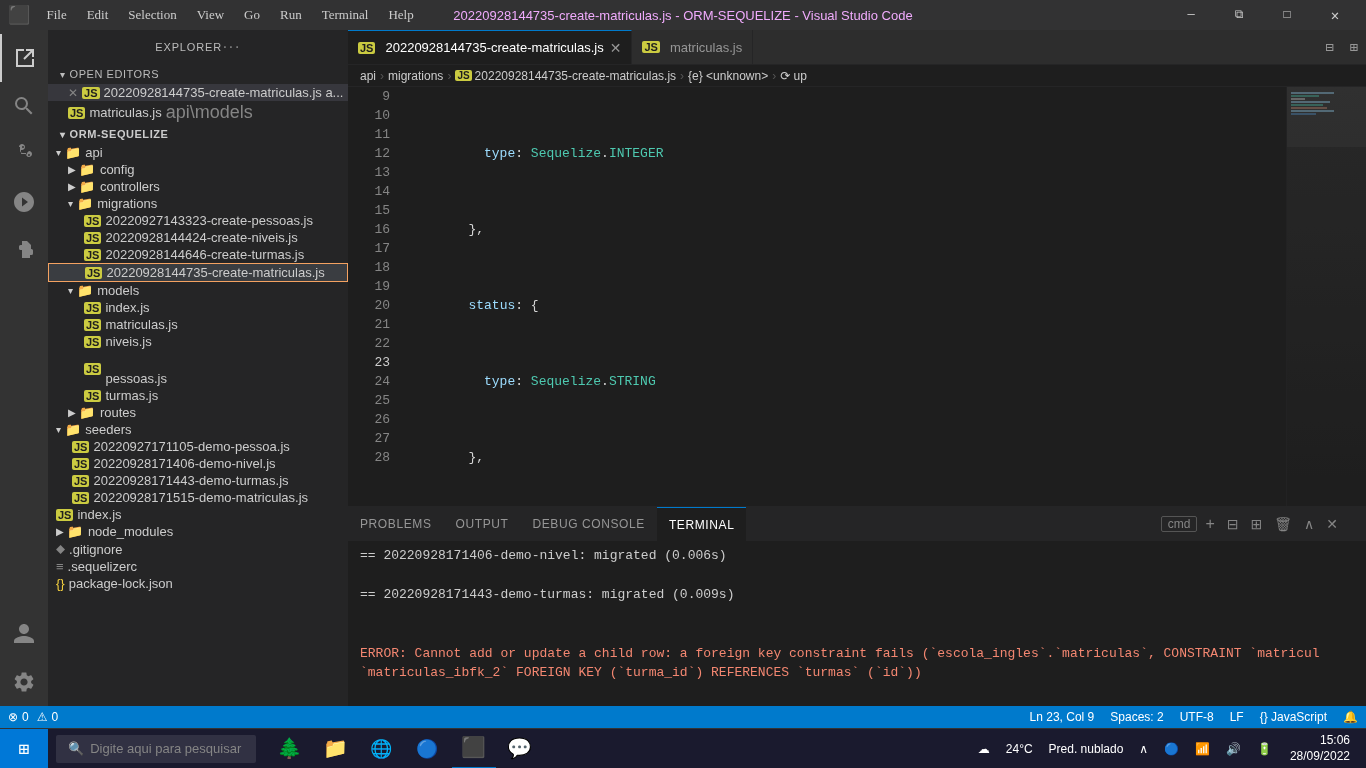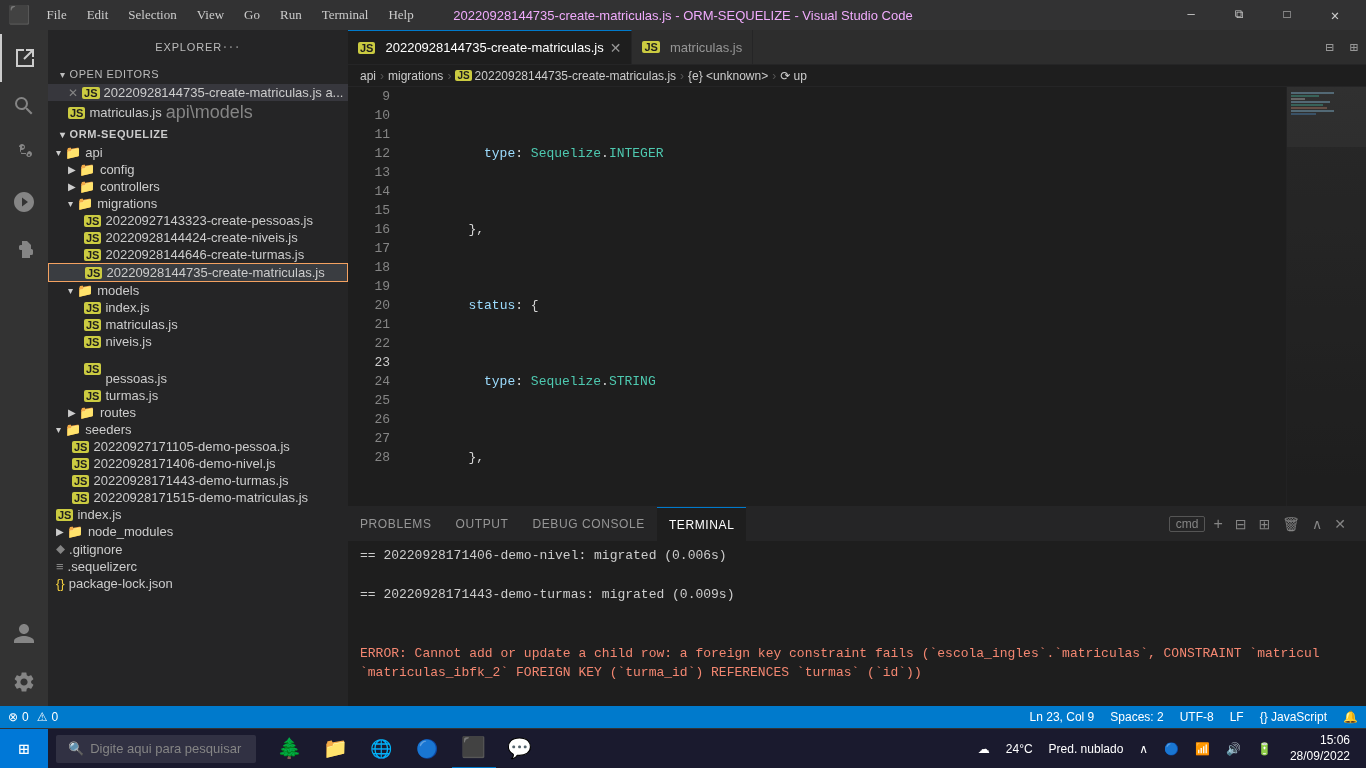--- a/index.html
+++ b/index.html
@@ -74,21 +74,21 @@
     
     .minimap { width: 80px; background: #1e1e1e; border-left: 1px solid #252526; flex-shrink: 0; opacity: 0.7; }
     .minimap-content { width: 100%; height: 100%; background: linear-gradient(to bottom, #2d2d2d 0%, #1e1e1e 100%); position: relative; }
     .minimap-highlight { position: absolute; left: 0; right: 0; height: 60px; background: rgba(100,100,100,0.2); top: 0; }
 
     
     .panel { height: 200px; background: #1e1e1e; border-top: 1px solid #252526; display: flex; flex-direction: column; flex-shrink: 0; }
     .panel-tabs { height: 35px; background: #252526; display: flex; align-items: stretch; border-bottom: 1px solid #1e1e1e; }
     .panel-tab { padding: 0 12px; display: flex; align-items: center; cursor: pointer; color: #969696; font-family: 'Segoe UI', sans-serif; font-size: 12px; text-transform: uppercase; letter-spacing: 0.05em; }
     .panel-tab.active { color: #ffffff; border-top: 1px solid #007acc; background: #1e1e1e; }
-    .panel-actions { margin-left: auto; display: flex; align-items: center; gap: 4px; padding-right: 16px; color: #858585; }
+    .panel-actions { margin-left: auto; display: flex; align-items: center; gap: 4px; padding-right: 24px; color: #858585; }
     .panel-actions span { cursor: pointer; padding: 2px 4px; font-size: 13px; font-family: 'Segoe UI', sans-serif; }
     .panel-content { flex: 1; overflow-y: auto; padding: 4px 12px; font-size: 13px; line-height: 1.5; }
     .panel-content::-webkit-scrollbar { width: 6px; }
     .panel-content::-webkit-scrollbar-thumb { background: #424242; }
 
     .terminal-line { white-space: pre-wrap; word-break: break-all; }
     .terminal-error { color: #f48771; }
     .terminal-normal { color: #cccccc; }
 
     

